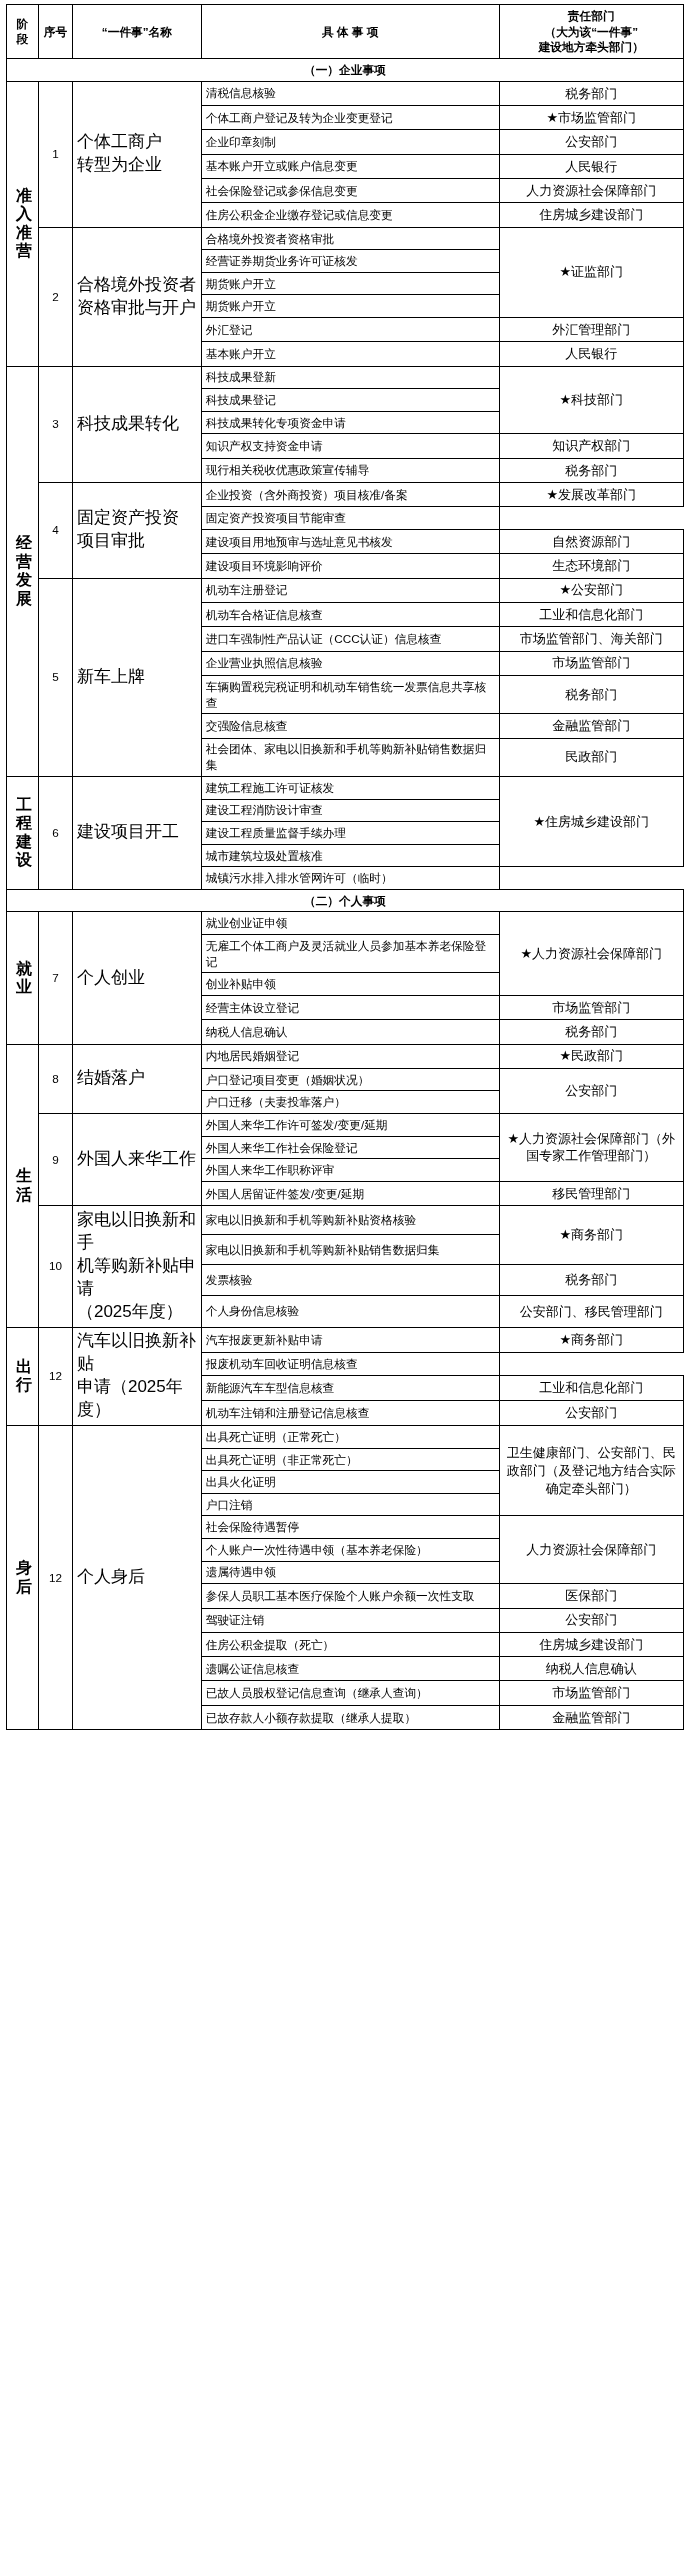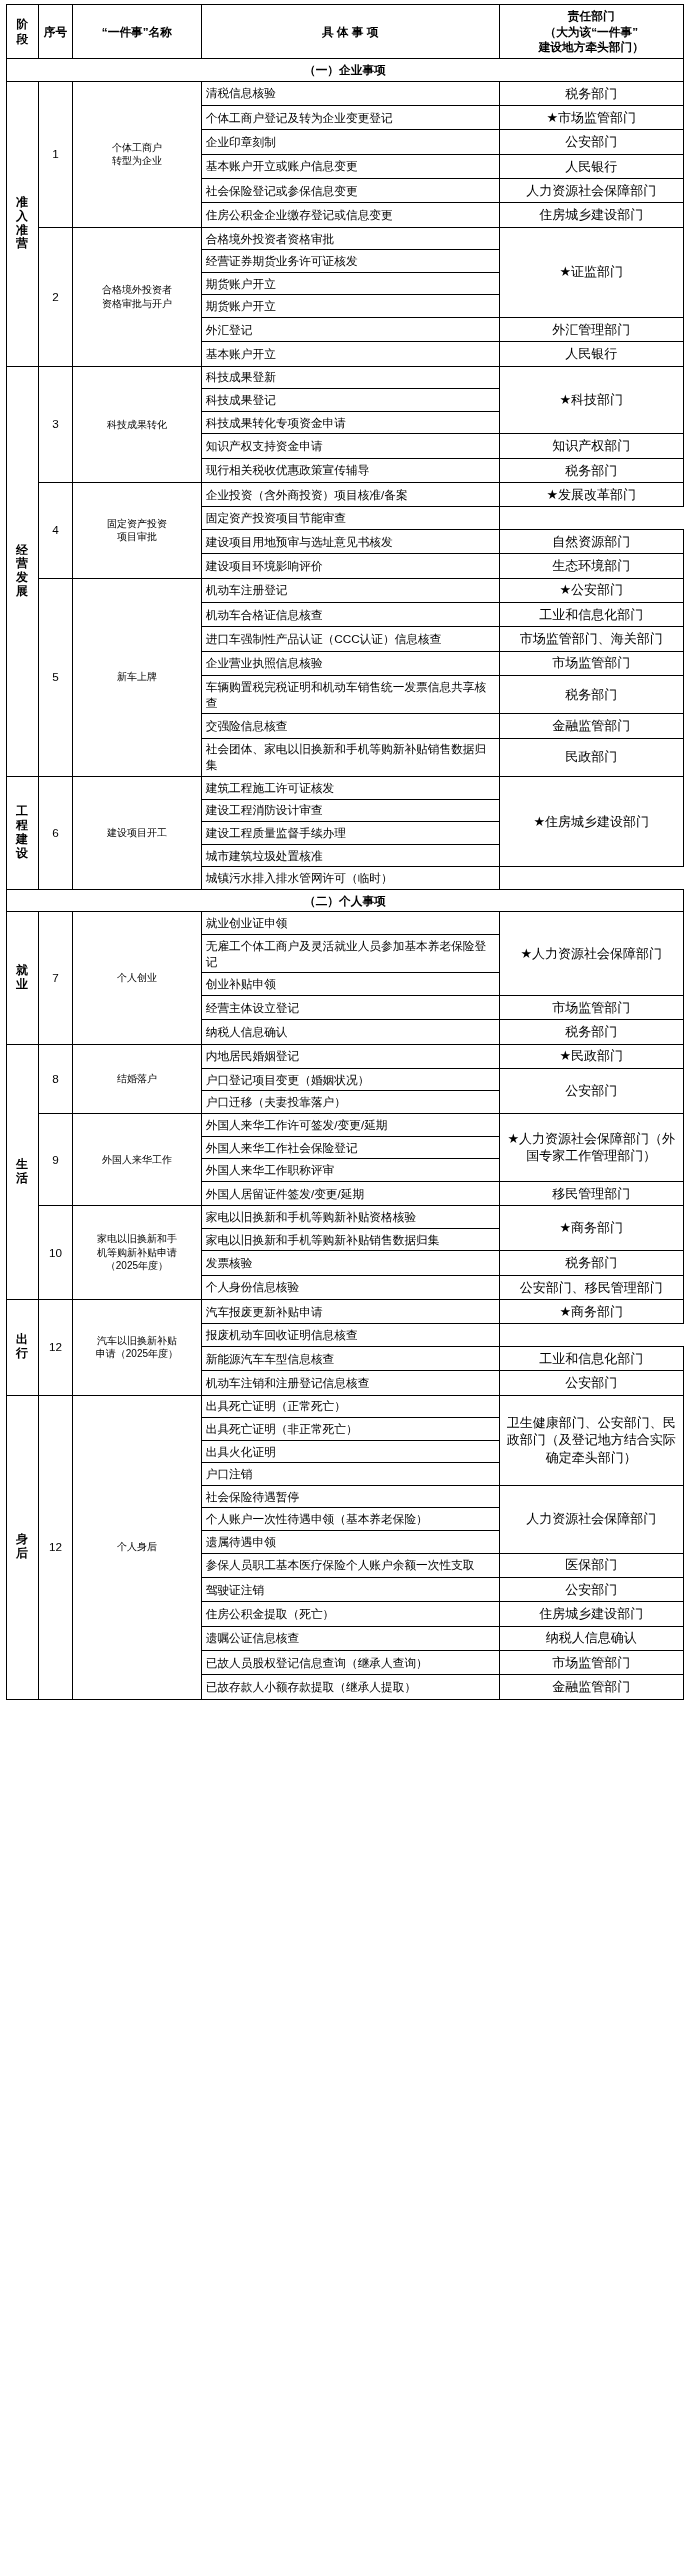--- a/index.html
+++ b/index.html
@@ -41,38 +41,38 @@
   }
   .col-stage { width: 27px; }
   .col-no { width: 29px; }
   .col-name { width: 109px; }
   .col-items { width: 252px; }
   .col-dept { width: 156px; }
 
   td.stage {
     text-align: center;
     font-weight: bold;
-    font-size: 12px;
+    font-size: 16px;
     letter-spacing: 1px;
     padding: 2px 1px;
   }
   td.stage .v {
     display: block;
     width: 12.7px;
     margin: 0 auto;
     line-height: 1.15;
     word-break: break-all;
   }
   td.num {
     text-align: center;
     font-size: 11.7px;
   }
   td.name {
-    text-align: center;
-    font-size: 10px;
+    text-align: left;
+    font-size: 17px;
   }
   td.item {
     text-align: left;
     font-size: 11.7px;
   }
   td.dept {
     text-align: center;
     font-size: 13px;
   }
   td.section {

